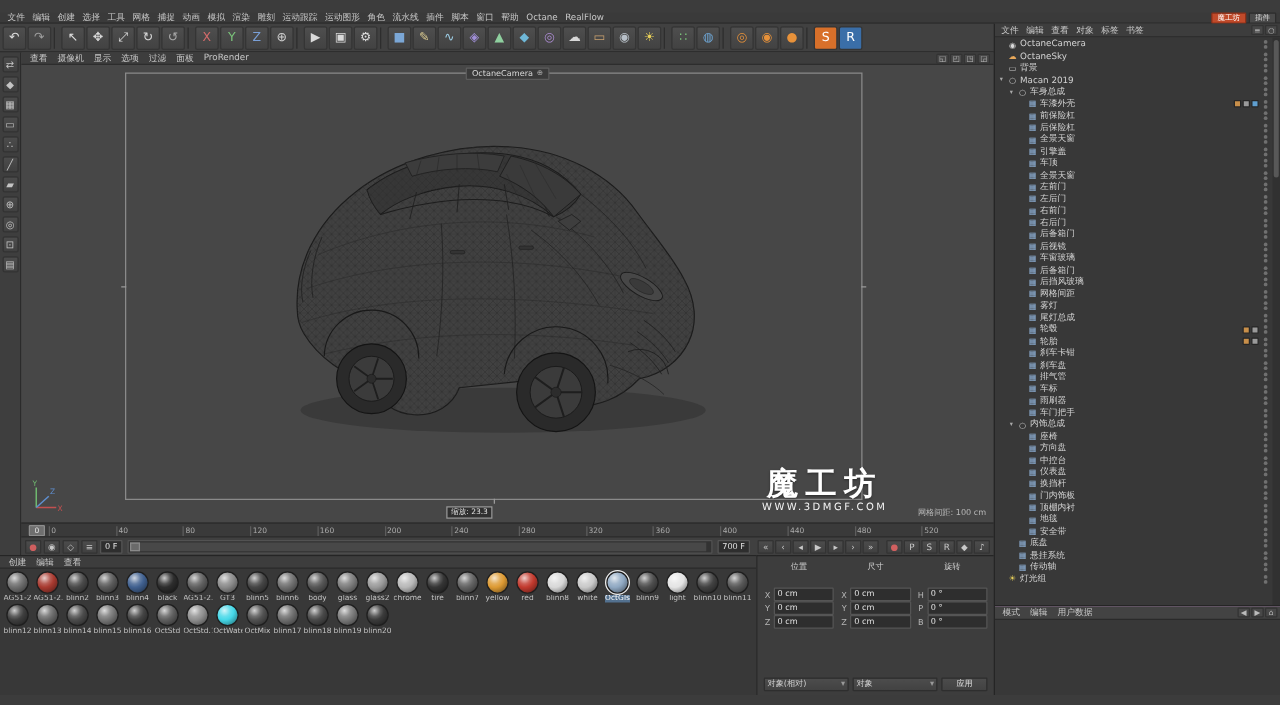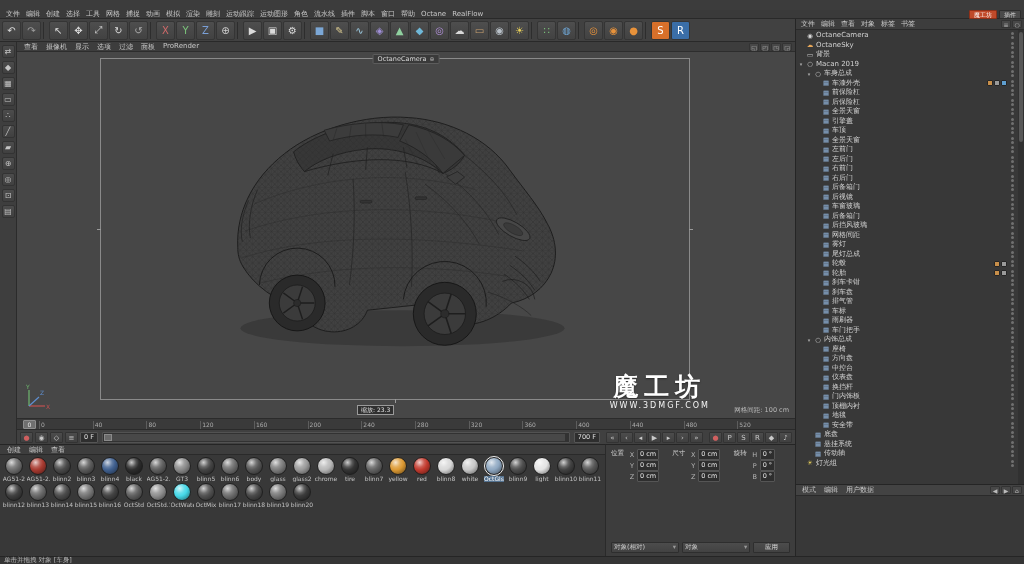--- a/index.html
+++ b/index.html
@@ -72,21 +72,21 @@
   .mat-grid{display:flex;flex-wrap:wrap;align-content:flex-start;padding:2px 1px 0 2px}
   .mat-item{width:24px;display:flex;flex-direction:column;align-items:center;margin-bottom:1px;flex:none}
   .mat-ball{width:18px;height:18px;border-radius:50%;border:1px solid #1f1f1f;background-color:#666;background-image:radial-gradient(circle at 35% 28%,rgba(255,255,255,.75) 0%,rgba(255,255,255,.18) 30%,rgba(0,0,0,0) 48%,rgba(0,0,0,.55) 100%)}
   .mat-name{font-size:6px;line-height:6px;margin-top:1px;color:#c2c2c2;max-width:23px;overflow:hidden;white-space:nowrap}
   .mat-item.selected .mat-ball{outline:1px solid #efefef}
   .mat-item.selected .mat-name{background:#53718f;color:#fff}
 
   
   .coords{position:absolute;left:605px;top:444px;width:190px;height:112px;background:#3d3d3d;border-top:1px solid #252525;border-left:1px solid #2a2a2a;padding:4px 5px 3px;display:flex;flex-direction:column}
   .coord-grid{display:flex;gap:5px;flex:1}
-  .coord-col{flex:1;display:flex;flex-direction:row;gap:5px}
+  .coord-col{flex:1;display:flex;flex-direction:column;gap:13px}
   .coord-head{font-size:6.5px;color:#d5d5d5;text-align:center;height:8px;line-height:8px}
   .coord-row{display:flex;align-items:center;gap:2px}
   .coord-axis{font-size:6.5px;width:6px;color:#b5b5b5;text-align:center}
   .coord-input{flex:1;height:11px;background:#2e2e2e;border:1px solid #555;border-radius:1px;font-size:6.5px;line-height:9px;padding:0 2px;color:#e2e2e2;white-space:nowrap;overflow:hidden}
   .coord-bottom{display:flex;gap:3px;margin-top:3px}
   .coord-select{flex:1.25;height:11px;background:linear-gradient(#4c4c4c,#424242);border:1px solid #2e2e2e;font-size:6.5px;line-height:9px;padding:0 2px;color:#d0d0d0;display:flex;justify-content:space-between;border-radius:1px;white-space:nowrap;overflow:hidden}
   .coord-select .arrow{color:#999}
   .apply-btn{flex:.7;height:11px;background:linear-gradient(#4c4c4c,#424242);border:1px solid #2e2e2e;font-size:6.5px;line-height:9px;text-align:center;color:#e0e0e0;border-radius:1px}
 
   
@@ -1264,17 +1264,14 @@
 
         <span class="om-icon">◀</span>
             <span class="om-icon">▶</span>
             <span class="om-icon">⌂</span>
           </span>
       </div>
       <div class="attr-body"></div>
     </div>
   </div>
 
-  <div class="statusbar">
-    <span>单击并拖拽 对象 [车身]</span>
-  </div>
 
 </div>
 
 </body></html>

